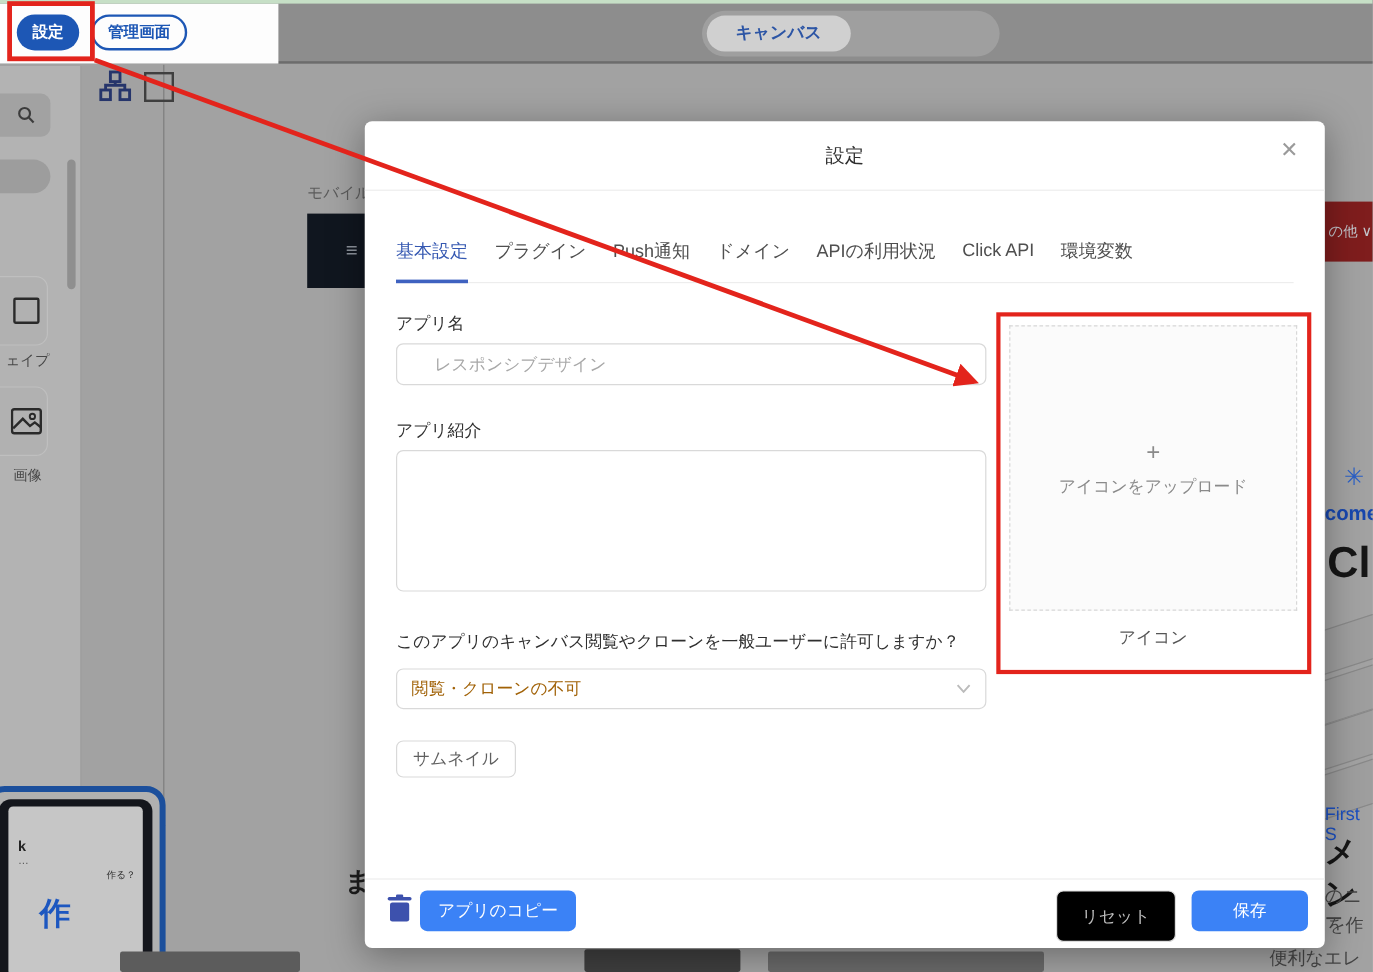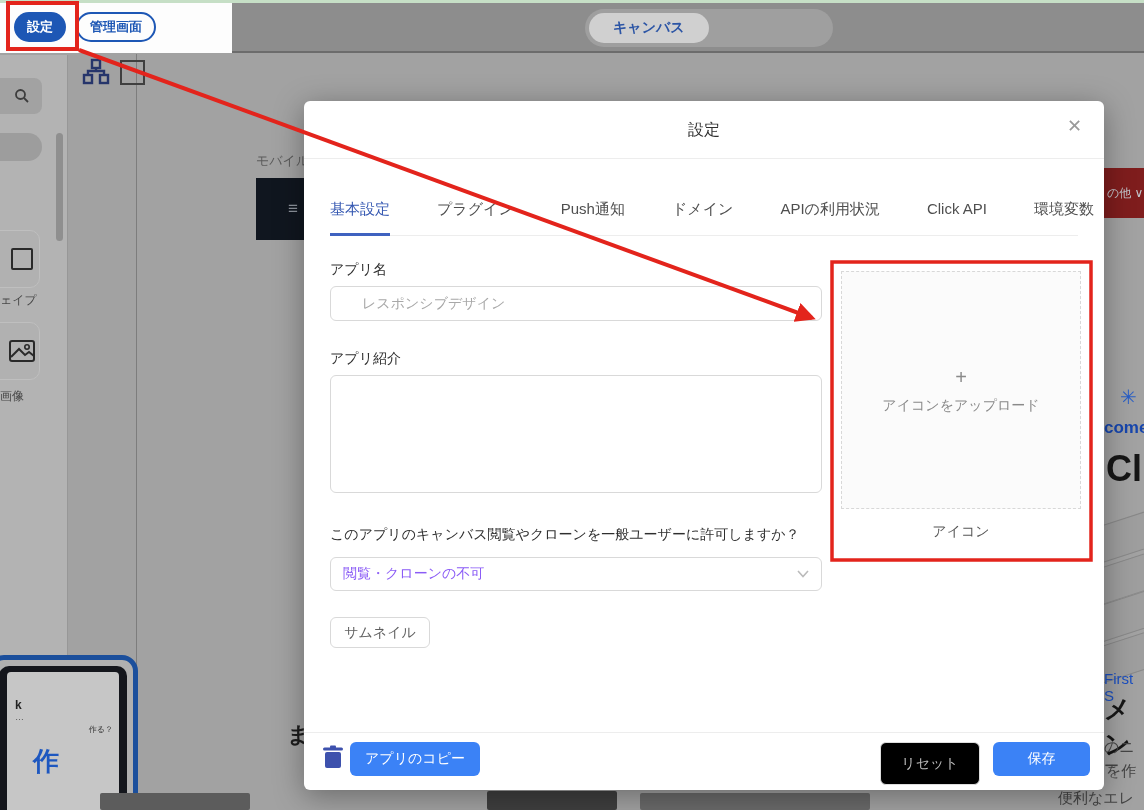--- a/index.html
+++ b/index.html
@@ -23,21 +23,21 @@
   .seg-inactive { color:#767676; font-weight:bold; font-size:14px; padding:0 22px; }
 
   .sidebar { position:absolute; left:0; top:55px; width:68px; height:755px; background:#b3b3b3; border-right:1px solid #979797; }
   .search-box { position:absolute; left:-8px; top:23px; width:50px; height:36px; border-radius:8px; background:#a2a2a2;
     display:flex; align-items:center; justify-content:flex-end; padding-right:12px; }
   .side-pill { position:absolute; left:-20px; top:78px; width:62px; height:28px; border-radius:14px; background:#9d9d9d; }
   .side-scroll { position:absolute; left:56px; top:78px; width:7px; height:108px; border-radius:4px; background:#8f8f8f; }
   .side-card { position:absolute; left:-18px; width:58px; height:58px; border:1px solid #bfbfbf; border-radius:10px; background:#b1b1b1;
     display:flex; align-items:center; justify-content:center; }
   .side-card .sq { width:22px; height:22px; border:2px solid #2a2a2a; border-radius:2px; margin-left:22px; }
-  .side-label { position:absolute; left:0; width:46px; font-size:12px; color:#474747; }
+  .side-label { position:absolute; left:0; width:46px; font-size:12px; color:#474747;text-align:center; }
 
   .canvas-vline { position:absolute; left:136px; top:54px; width:1px; height:756px; background:#7d7d7d; }
   .sitemap-icon { position:absolute; left:82px; top:58px; }
   .square-el { position:absolute; left:120px; top:60px; width:25px; height:25px; border:2px solid #3f3f3f; }
   .canvas-arrow { position:absolute; left:68px; top:682px; }
 
   .mobile-label { position:absolute; left:256px; top:152px; font-size:13px; color:#5b5b5b; }
   .dark-header-left { position:absolute; left:256px; top:178px; width:48px; height:62px; background:#10161f;
     color:#8d939c; font-size:17px; display:flex; align-items:center; justify-content:flex-end; padding-right:6px; }
   .ma-char { position:absolute; left:287px; top:720px; font-size:22px; font-weight:bold; color:#1d1d1d; }
@@ -61,32 +61,32 @@
   .men-text { position:absolute; left:1104px; top:692px; color:#161616; font-weight:bold; font-size:26px; }
   .ptext { position:absolute; color:#454545; font-size:15px; }
   .blob { position:absolute; background:#5c5c5c; border-radius:2px; }
 
   
   .modal { position:absolute; left:304px; top:101px; width:800px; height:689px; background:#ffffff; border-radius:6px; z-index:10;
     box-shadow:0 6px 30px rgba(0,0,0,0.35); }
   .modal-title { position:absolute; left:0; right:0; top:19px; text-align:center; font-size:16px; color:#2f2f2f; }
   .modal-close { position:absolute; right:22px; top:14px; font-size:18px; color:#9a9a9a; cursor:pointer; }
   .modal-hdiv { position:absolute; left:0; right:0; top:57px; height:1px; background:#ededed; }
-  .tabs { position:absolute; left:26px; right:26px; top:99px; display:flex; gap:47px; border-bottom:1px solid #ededed; padding-bottom:16px; }
+  .tabs { position:absolute; left:26px; right:26px; top:99px; display:flex; gap:22px; border-bottom:1px solid #ededed; padding-bottom:16px; }
   .tab { font-size:15px; color:#4f4f4f; position:relative; white-space:nowrap; cursor:pointer; }
   .tab.active { color:#3457b1; }
   .tab.active::after { content:""; position:absolute; left:0; right:0; bottom:-17px; height:3px; background:#3f62c0; }
 
   .field-label { position:absolute; left:26px; font-size:14px; color:#2f2f2f; }
   .text-input { position:absolute; left:26px; width:492px; height:35px; border:1px solid #d9d9d9; border-radius:6px;
     font-size:14px; color:#a8a8a8; padding:0 12px; font-family:inherit; background:#fff; }
   .desc-area { position:absolute; left:26px; top:274px; width:492px; height:118px; border:1px solid #d9d9d9; border-radius:6px;
     resize:none; font-family:inherit; background:#fff; }
   .select { position:absolute; left:26px; top:456px; width:492px; height:34px; border:1px solid #d9d9d9; border-radius:6px;
-    display:flex; align-items:center; padding:0 12px; font-size:14px; color:#8b5cf6; justify-content:space-between; }
+    display:flex; align-items:center; padding:0 12px; font-size:14px; color:#a16207; justify-content:space-between; }
   .thumb-btn { position:absolute; left:26px; top:516px; width:100px; height:31px; border:1px solid #d9d9d9; border-radius:6px;
     background:#fff; color:#5f5f5f; font-size:14px; display:flex; align-items:center; justify-content:center; }
 
   .icon-drop { position:absolute; left:537px; top:170px; width:240px; height:238px; border:1px dashed #d8d8d8; background:#fbfbfb;
     display:flex; flex-direction:column; align-items:center; justify-content:center; gap:8px; color:#8a8a8a; }
   .icon-drop .plus { font-size:20px; }
   .icon-drop .lbl { font-size:14px; }
   .icon-caption { position:absolute; left:537px; top:422px; width:240px; text-align:center; font-size:14px; color:#565656; }
 
   .modal-fdiv { position:absolute; left:0; right:0; top:631px; height:1px; background:#ededed; }

